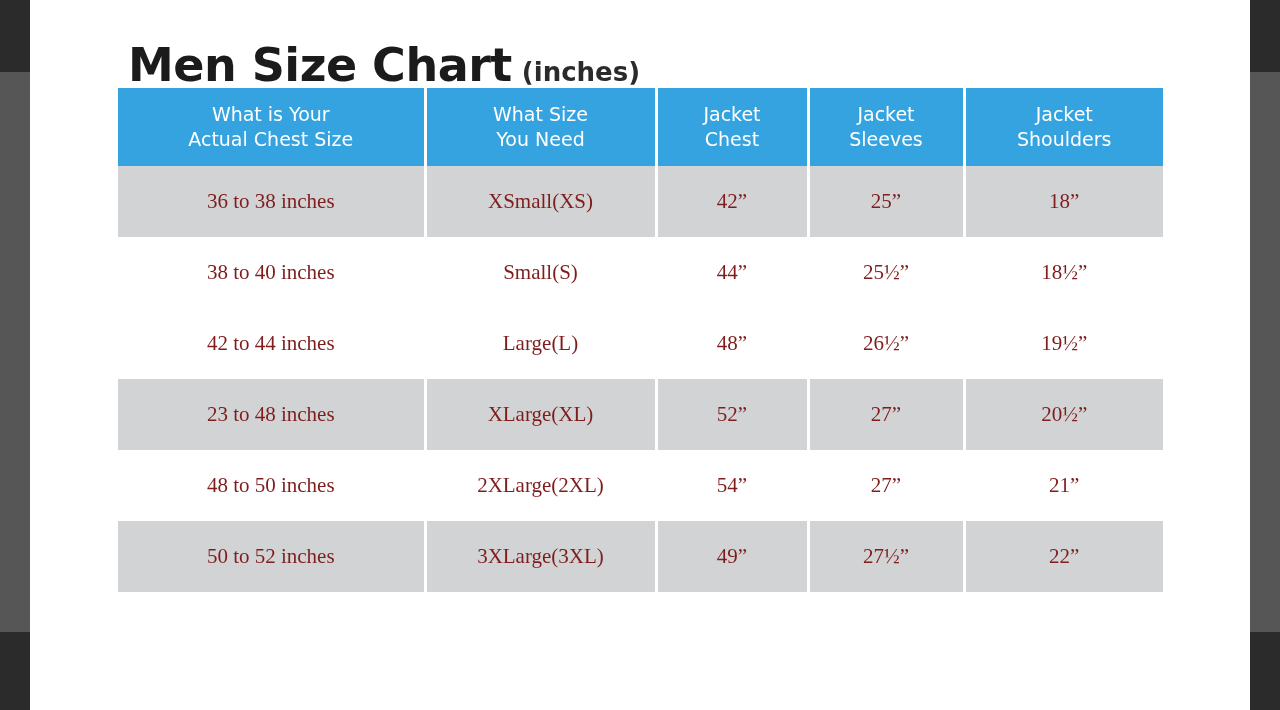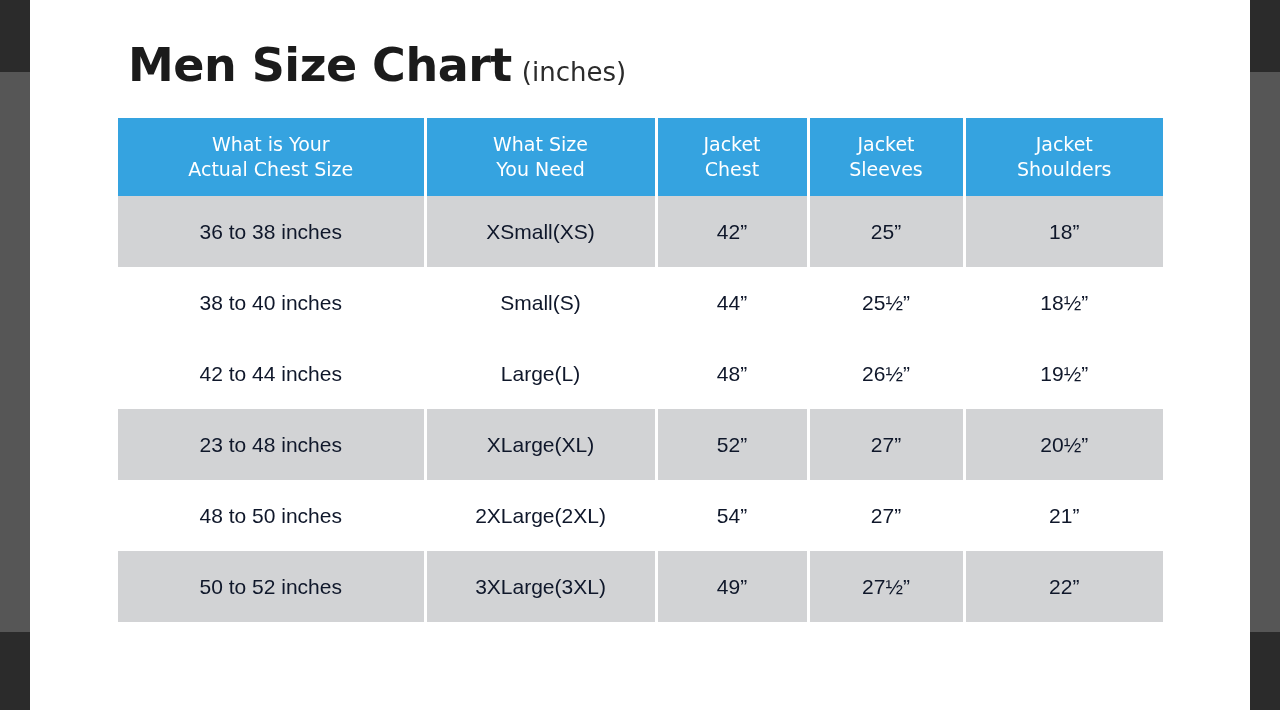--- a/index.html
+++ b/index.html
@@ -65,54 +65,54 @@
     font-weight: 700;
     color: #1b1b1b;
     letter-spacing: -0.5px;
     display: inline-block;
     vertical-align: baseline;
     margin-top: 20px;
   }
   .title-sub {
     font-family: "DejaVu Sans", sans-serif;
     font-size: 26px;
-    font-weight: 400;
+    font-weight: 700;
     color: #2b2b2b;
     display: inline-block;
     vertical-align: baseline;
     margin-left: 10px;
   }
 
   table.size-chart {
     position: absolute;
     left: 88px;
-    top: 118px;
+    top: 88px;
     width: 1045px;
     border-collapse: collapse;
     table-layout: fixed;
   }
 
   table.size-chart th {
     background: #35a3e0;
     color: #ffffff;
     font-family: "DejaVu Sans", sans-serif;
     font-weight: 400;
     font-size: 19px;
     line-height: 25px;
     text-align: center;
     padding: 14px 4px;
     border-right: 3px solid #ffffff;
     vertical-align: middle;
   }
   table.size-chart th:last-child { border-right: none; }
 
   table.size-chart td {
-    font-family: Liberation Sans, sans-serif;
+    font-family: Liberation Serif, serif;
     font-size: 21px;
-    color: #0f172a;
+    color: #7f1d1d;
     text-align: center;
     height: 69px;
     border-right: 3px solid #ffffff;
     vertical-align: middle;
   }
   table.size-chart td:last-child { border-right: none; }
 
   tr.row-shade td { background: #d2d3d5; }
   tr.row-plain td { background: #ffffff; }
 

